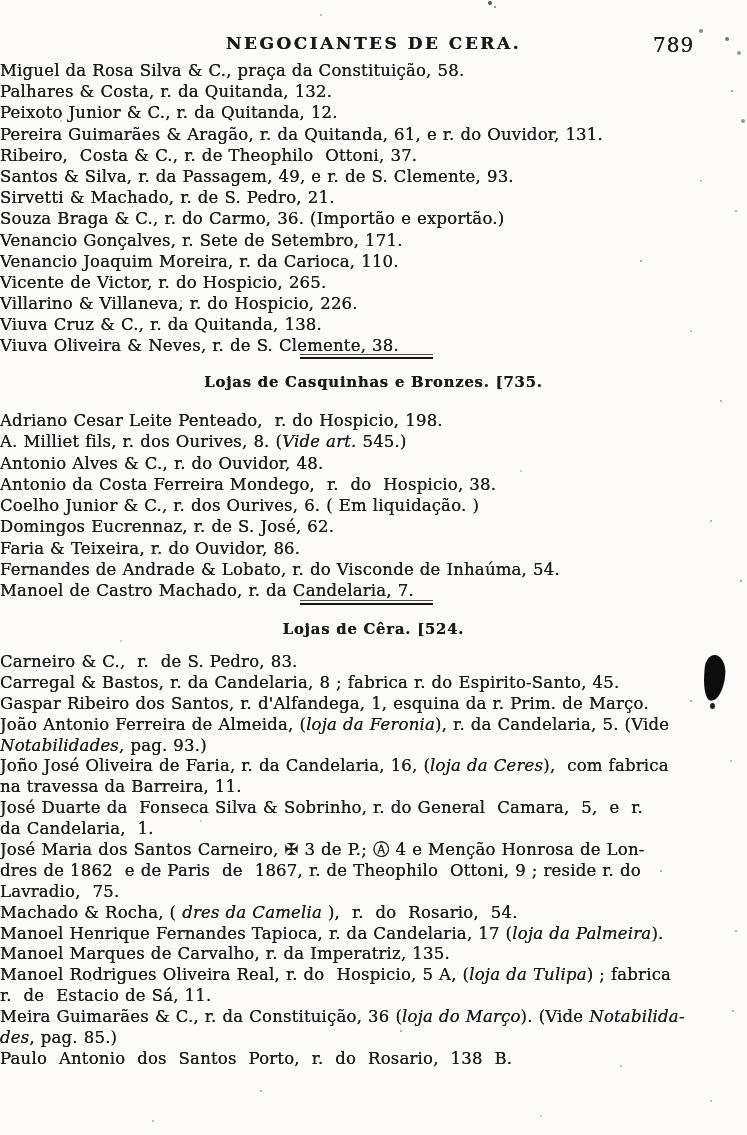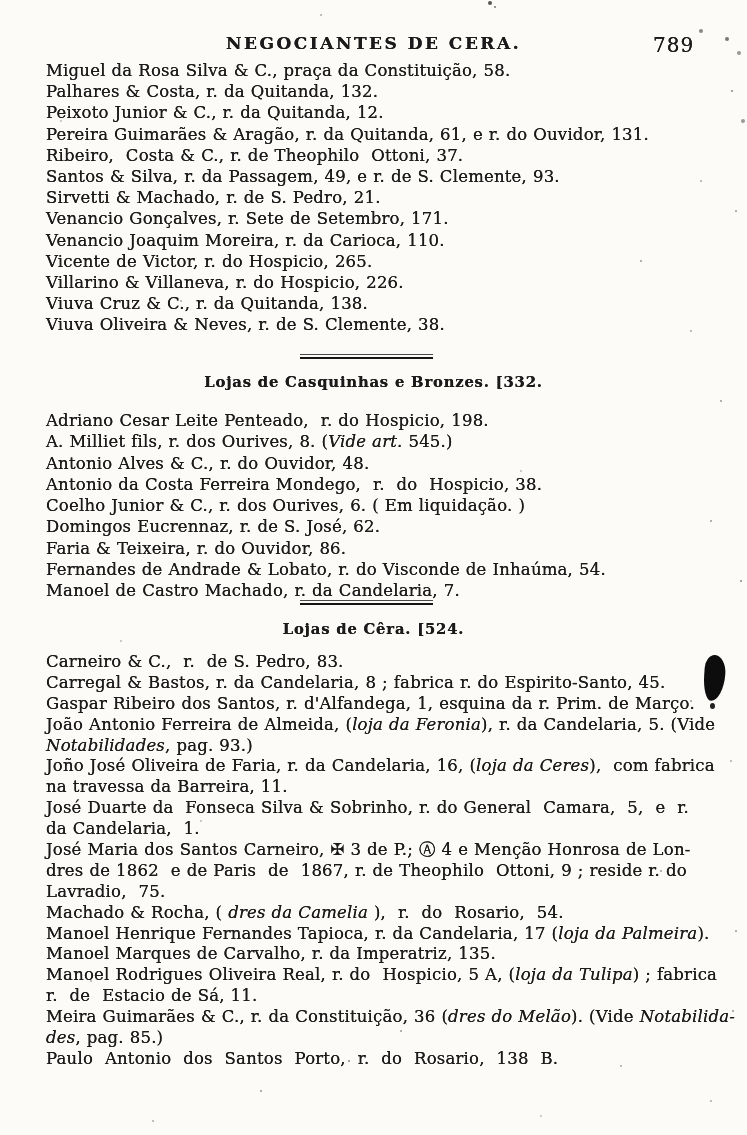--- a/index.html
+++ b/index.html
@@ -21,21 +21,20 @@
   }
   .page-number{
     position:absolute;top:33px;left:653px;
     font-size:20px;letter-spacing:1px;
     text-shadow:0 0 .4px #1b1b1b;
     text-align:center;
   }
   .entry-list{position:absolute;left:0;width:747px;}
   .entry-line{
     height:var(--lh);line-height:var(--lh);
-    padding-left:46px;
     font-size:16.5px;letter-spacing:.2px;word-spacing:.5px;
     white-space:pre;
     text-shadow:0 0 .45px #222;
   }
   .entry-line.cont{}
   .entry-line .it{font-style:italic;}
   #list-1{top:60px;--lh:21.2px;}
   #list-2{top:410px;--lh:21.3px;}
   #list-3{top:652px;--lh:20.9px;}
   .rule{
@@ -91,30 +90,31 @@
   <div class="page-number">789</div>
 
   <div class="entry-list" id="list-1">
       <div class="entry-line"><span>Miguel da Rosa Silva &amp; C., praça da Constituição, 58.</span></div>
       <div class="entry-line"><span>Palhares &amp; Costa, r. da Quitanda, 132.</span></div>
       <div class="entry-line"><span>Peixoto Junior &amp; C., r. da Quitanda, 12.</span></div>
       <div class="entry-line"><span>Pereira Guimarães &amp; Aragão, r. da Quitanda, 61, e r. do Ouvidor, 131.</span></div>
       <div class="entry-line"><span>Ribeiro,  Costa &amp; C., r. de Theophilo  Ottoni, 37.</span></div>
       <div class="entry-line"><span>Santos &amp; Silva, r. da Passagem, 49, e r. de S. Clemente, 93.</span></div>
       <div class="entry-line"><span>Sirvetti &amp; Machado, r. de S. Pedro, 21.</span></div>
+      <div class="entry-line"><span>Souza Braga &amp; C., r. do Carmo, 36. (Importão e exportão.)</span></div>
       <div class="entry-line"><span>Venancio Gonçalves, r. Sete de Setembro, 171.</span></div>
       <div class="entry-line"><span>Venancio Joaquim Moreira, r. da Carioca, 110.</span></div>
       <div class="entry-line"><span>Vicente de Victor, r. do Hospicio, 265.</span></div>
       <div class="entry-line"><span>Villarino &amp; Villaneva, r. do Hospicio, 226.</span></div>
       <div class="entry-line"><span>Viuva Cruz &amp; C., r. da Quitanda, 138.</span></div>
       <div class="entry-line"><span>Viuva Oliveira &amp; Neves, r. de S. Clemente, 38.</span></div>
     </div>
 
   <div class="rule" id="rule-1"></div>
-  <div class="section-heading" id="heading-1">Lojas de Casquinhas e Bronzes. [332.</div>
+  <div class="section-heading" id="heading-1">Lojas de Casquinhas e Bronzes. [735.</div>
 
   <div class="entry-list" id="list-2">
       <div class="entry-line"><span>Adriano Cesar Leite Penteado,  r. do Hospicio, 198.</span></div>
       <div class="entry-line"><span>A. Milliet fils, r. dos Ourives, 8. (</span><span class="it">Vide art.</span><span> 545.)</span></div>
       <div class="entry-line"><span>Antonio Alves &amp; C., r. do Ouvidor, 48.</span></div>
       <div class="entry-line"><span>Antonio da Costa Ferreira Mondego,  r.  do  Hospicio, 38.</span></div>
       <div class="entry-line"><span>Coelho Junior &amp; C., r. dos Ourives, 6. ( Em liquidação. )</span></div>
       <div class="entry-line"><span>Domingos Eucrennaz, r. de S. José, 62.</span></div>
       <div class="entry-line"><span>Faria &amp; Teixeira, r. do Ouvidor, 86.</span></div>
       <div class="entry-line"><span>Fernandes de Andrade &amp; Lobato, r. do Visconde de Inhaúma, 54.</span></div>
@@ -135,20 +135,20 @@
       <div class="entry-line"><span>José Duarte da  Fonseca Silva &amp; Sobrinho, r. do General  Camara,  5,  e  r.</span></div>
       <div class="entry-line cont"><span>da Candelaria,  1.</span></div>
       <div class="entry-line"><span>José Maria dos Santos Carneiro, ✠ 3 de P.; Ⓐ 4 e Menção Honrosa de Lon-</span></div>
       <div class="entry-line cont"><span>dres de 1862  e de Paris  de  1867, r. de Theophilo  Ottoni, 9 ; reside r. do</span></div>
       <div class="entry-line cont"><span>Lavradio,  75.</span></div>
       <div class="entry-line"><span>Machado &amp; Rocha, ( </span><span class="it">dres da Camelia</span><span> ),  r.  do  Rosario,  54.</span></div>
       <div class="entry-line"><span>Manoel Henrique Fernandes Tapioca, r. da Candelaria, 17 (</span><span class="it">loja da Palmeira</span><span>).</span></div>
       <div class="entry-line"><span>Manoel Marques de Carvalho, r. da Imperatriz, 135.</span></div>
       <div class="entry-line"><span>Manoel Rodrigues Oliveira Real, r. do  Hospicio, 5 A, (</span><span class="it">loja da Tulipa</span><span>) ; fabrica</span></div>
       <div class="entry-line cont"><span>r.  de  Estacio de Sá, 11.</span></div>
-      <div class="entry-line"><span>Meira Guimarães &amp; C., r. da Constituição, 36 (</span><span class="it">dres do Melão</span><span>). (Vide </span><span class="it">Notabilida-</span></div>
+      <div class="entry-line"><span>Meira Guimarães &amp; C., r. da Constituição, 36 (</span><span class="it">loja do Março</span><span>). (Vide </span><span class="it">Notabilida-</span></div>
       <div class="entry-line cont"><span class="it">des</span><span>, pag. 85.)</span></div>
       <div class="entry-line"><span>Paulo  Antonio  dos  Santos  Porto,  r.  do  Rosario,  138  B.</span></div>
     </div>
 
   <div class="ink-blot"></div>
   <div class="ink-drip"></div>
 </div>
 
 </body></html>

